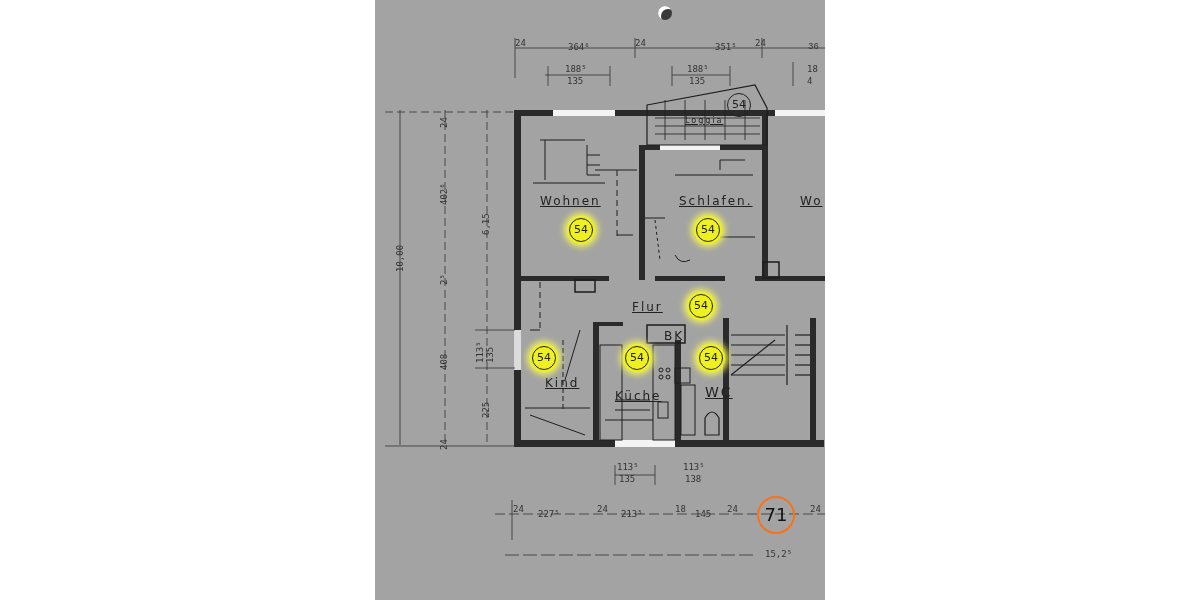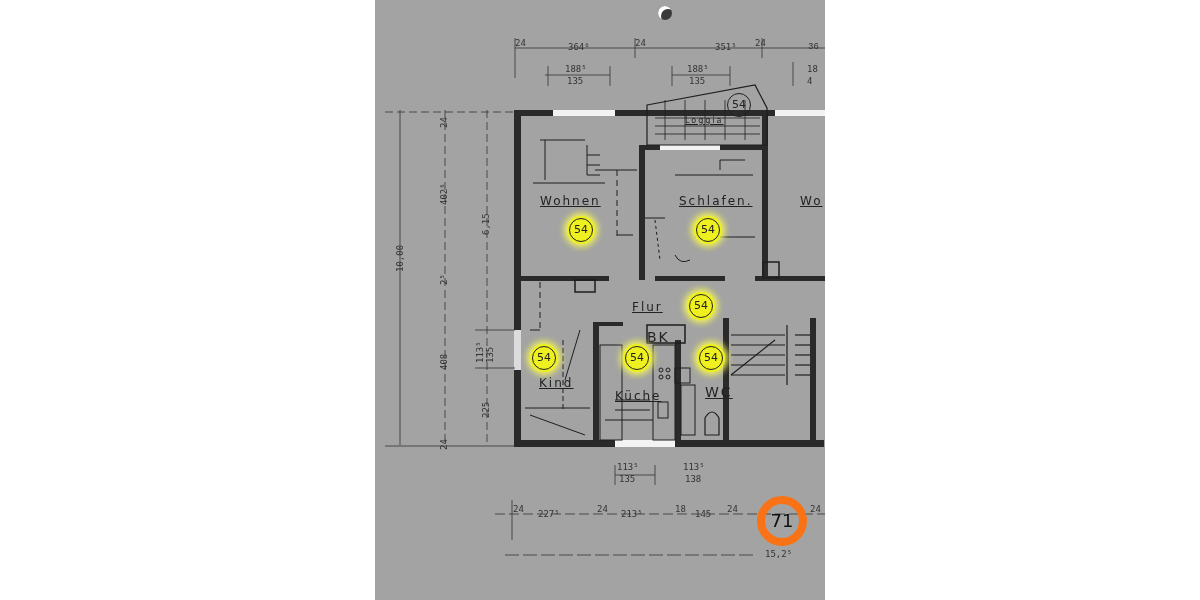--- a/index.html
+++ b/index.html
@@ -6,21 +6,21 @@
   body{width:1200px;height:600px;background:#ffffff;position:relative;overflow:hidden;font-family:"DejaVu Sans",sans-serif;}
   .sheet{position:absolute;left:375px;top:0;width:450px;height:600px;background:#a3a3a3;overflow:hidden;}
   .sheet svg{position:absolute;left:0;top:0;}
   .hole{position:absolute;left:283px;top:6px;width:14px;height:14px;border-radius:50%;background:#3a3a3a;box-shadow:inset 3px 3px 0 #fff;}
   .lbl{position:absolute;font-size:12px;color:#222;letter-spacing:2px;text-decoration:underline;white-space:nowrap;}
   .dim{position:absolute;font-size:9px;color:#333;white-space:nowrap;font-family:"DejaVu Sans Mono",monospace;}
   .vdim{transform:rotate(-90deg);transform-origin:left top;}
   .badge{position:absolute;width:28px;height:28px;border-radius:50%;background:#eef01f;box-shadow:0 0 6px 3px #f0f25a;display:flex;align-items:center;justify-content:center;}
   .badge span{display:block;width:22px;height:22px;border:1.6px solid #222;border-radius:50%;font-size:11px;line-height:22px;text-align:center;color:#222;}
   .plain-badge{position:absolute;width:22px;height:22px;border:1.6px solid #222;border-radius:50%;font-size:11px;line-height:22px;text-align:center;color:#222;background:transparent;}
-  .big-badge{position:absolute;width:34px;height:34px;border:8px solid #f97316;border-radius:50%;font-size:18px;line-height:34px;text-align:center;color:#111;}
+  .big-badge{position:absolute;width:34px;height:34px;border:2px solid #f97316;border-radius:50%;font-size:18px;line-height:34px;text-align:center;color:#111;}
 </style>
 </head>
 <body>
 
 <div class="sheet">
   <div class="hole"></div>
 
   <svg width="450" height="600">
     <g stroke="#1e1e1e" fill="none">
 
@@ -180,24 +180,24 @@
   <div class="dim vdim" style="left:64px;top:450px;">24</div>
   <div class="dim vdim" style="left:106px;top:235px;">6,15</div>
   <div class="dim vdim" style="left:100px;top:363px;">113⁵</div>
   <div class="dim vdim" style="left:110px;top:363px;">135</div>
   <div class="dim vdim" style="left:106px;top:418px;">225</div>
 
   <div class="lbl" style="left:165px;top:194px;">Wohnen</div>
   <div class="lbl" style="left:304px;top:194px;">Schlafen.</div>
   <div class="lbl" style="left:310px;top:116px;font-size:8px;">Loggia</div>
   <div class="lbl" style="left:257px;top:300px;">Flur</div>
-  <div class="lbl" style="left:164px;top:376px;">Kind</div>
+  <div class="lbl" style="left:170px;top:376px;">Kind</div>
   <div class="lbl" style="left:240px;top:376px;margin-top:13px;">Küche</div>
   <div class="lbl" style="left:330px;top:384px;font-size:14px;">WC</div>
-  <div class="lbl" style="left:272px;top:329px;font-size:14px;text-decoration:none;">BK</div>
+  <div class="lbl" style="left:289px;top:329px;font-size:12px;text-decoration:none;">BK</div>
   <div class="lbl" style="left:425px;top:194px;">Wo</div>
 
   <div class="badge" style="left:192px;top:216px;">
       <span>54</span>
     </div>
   <div class="badge" style="left:319px;top:216px;">
       <span>54</span>
     </div>
   <div class="badge" style="left:312px;top:292px;">
       <span>54</span>

